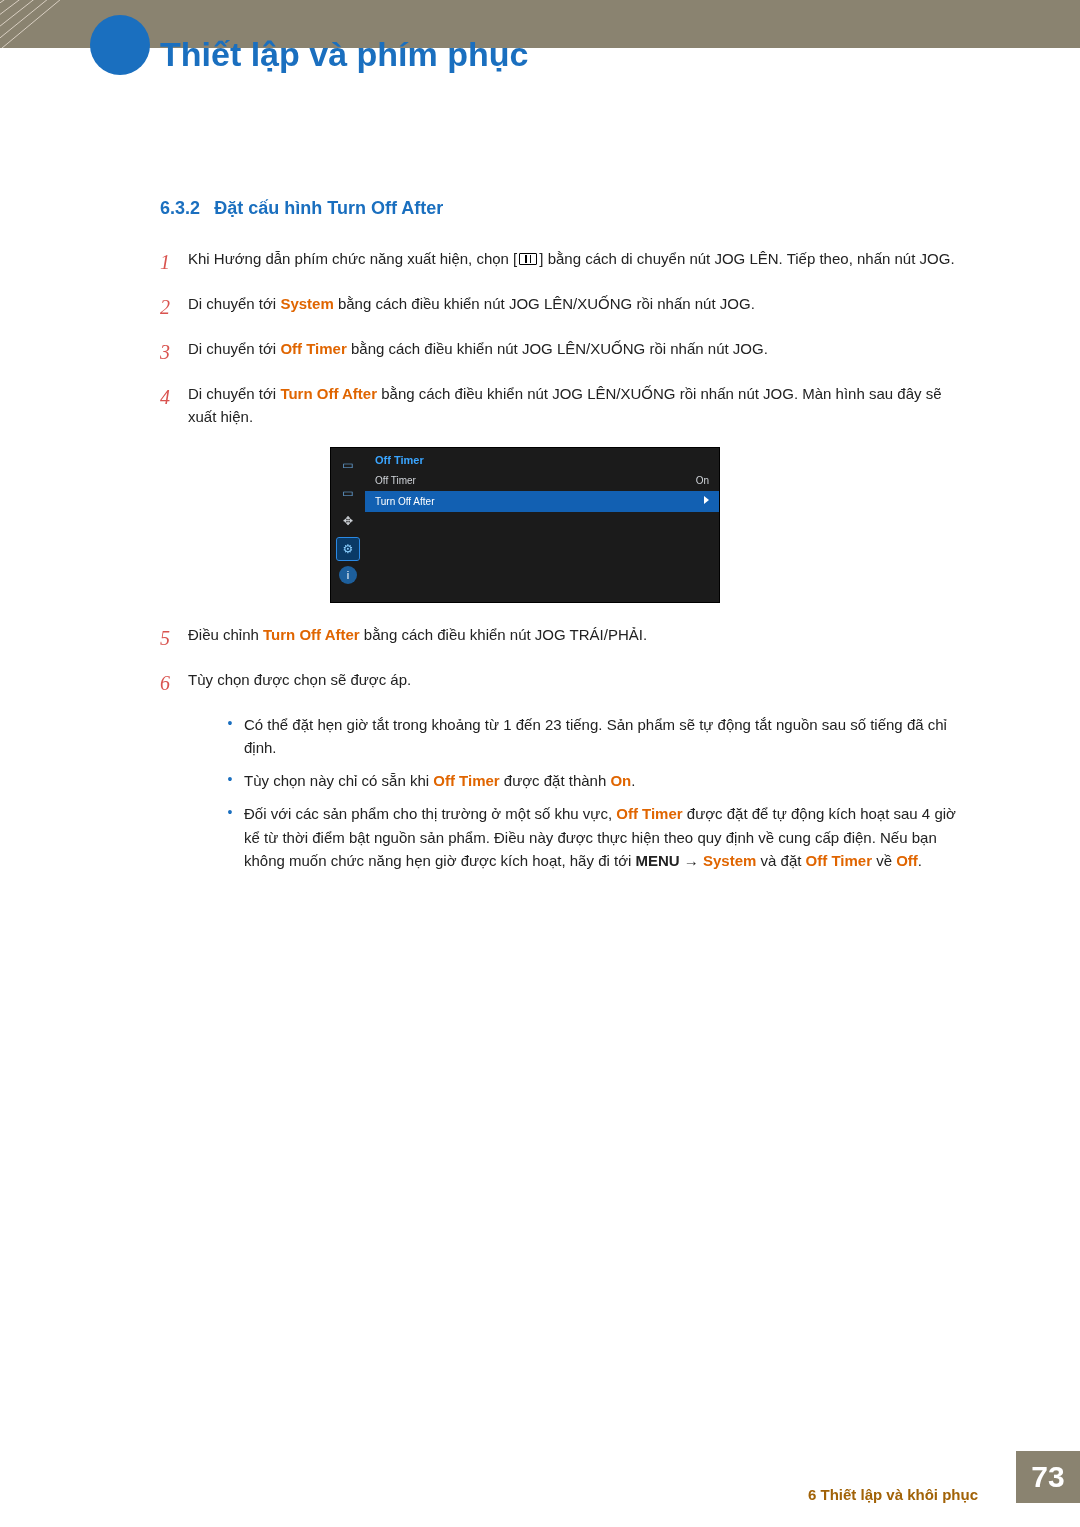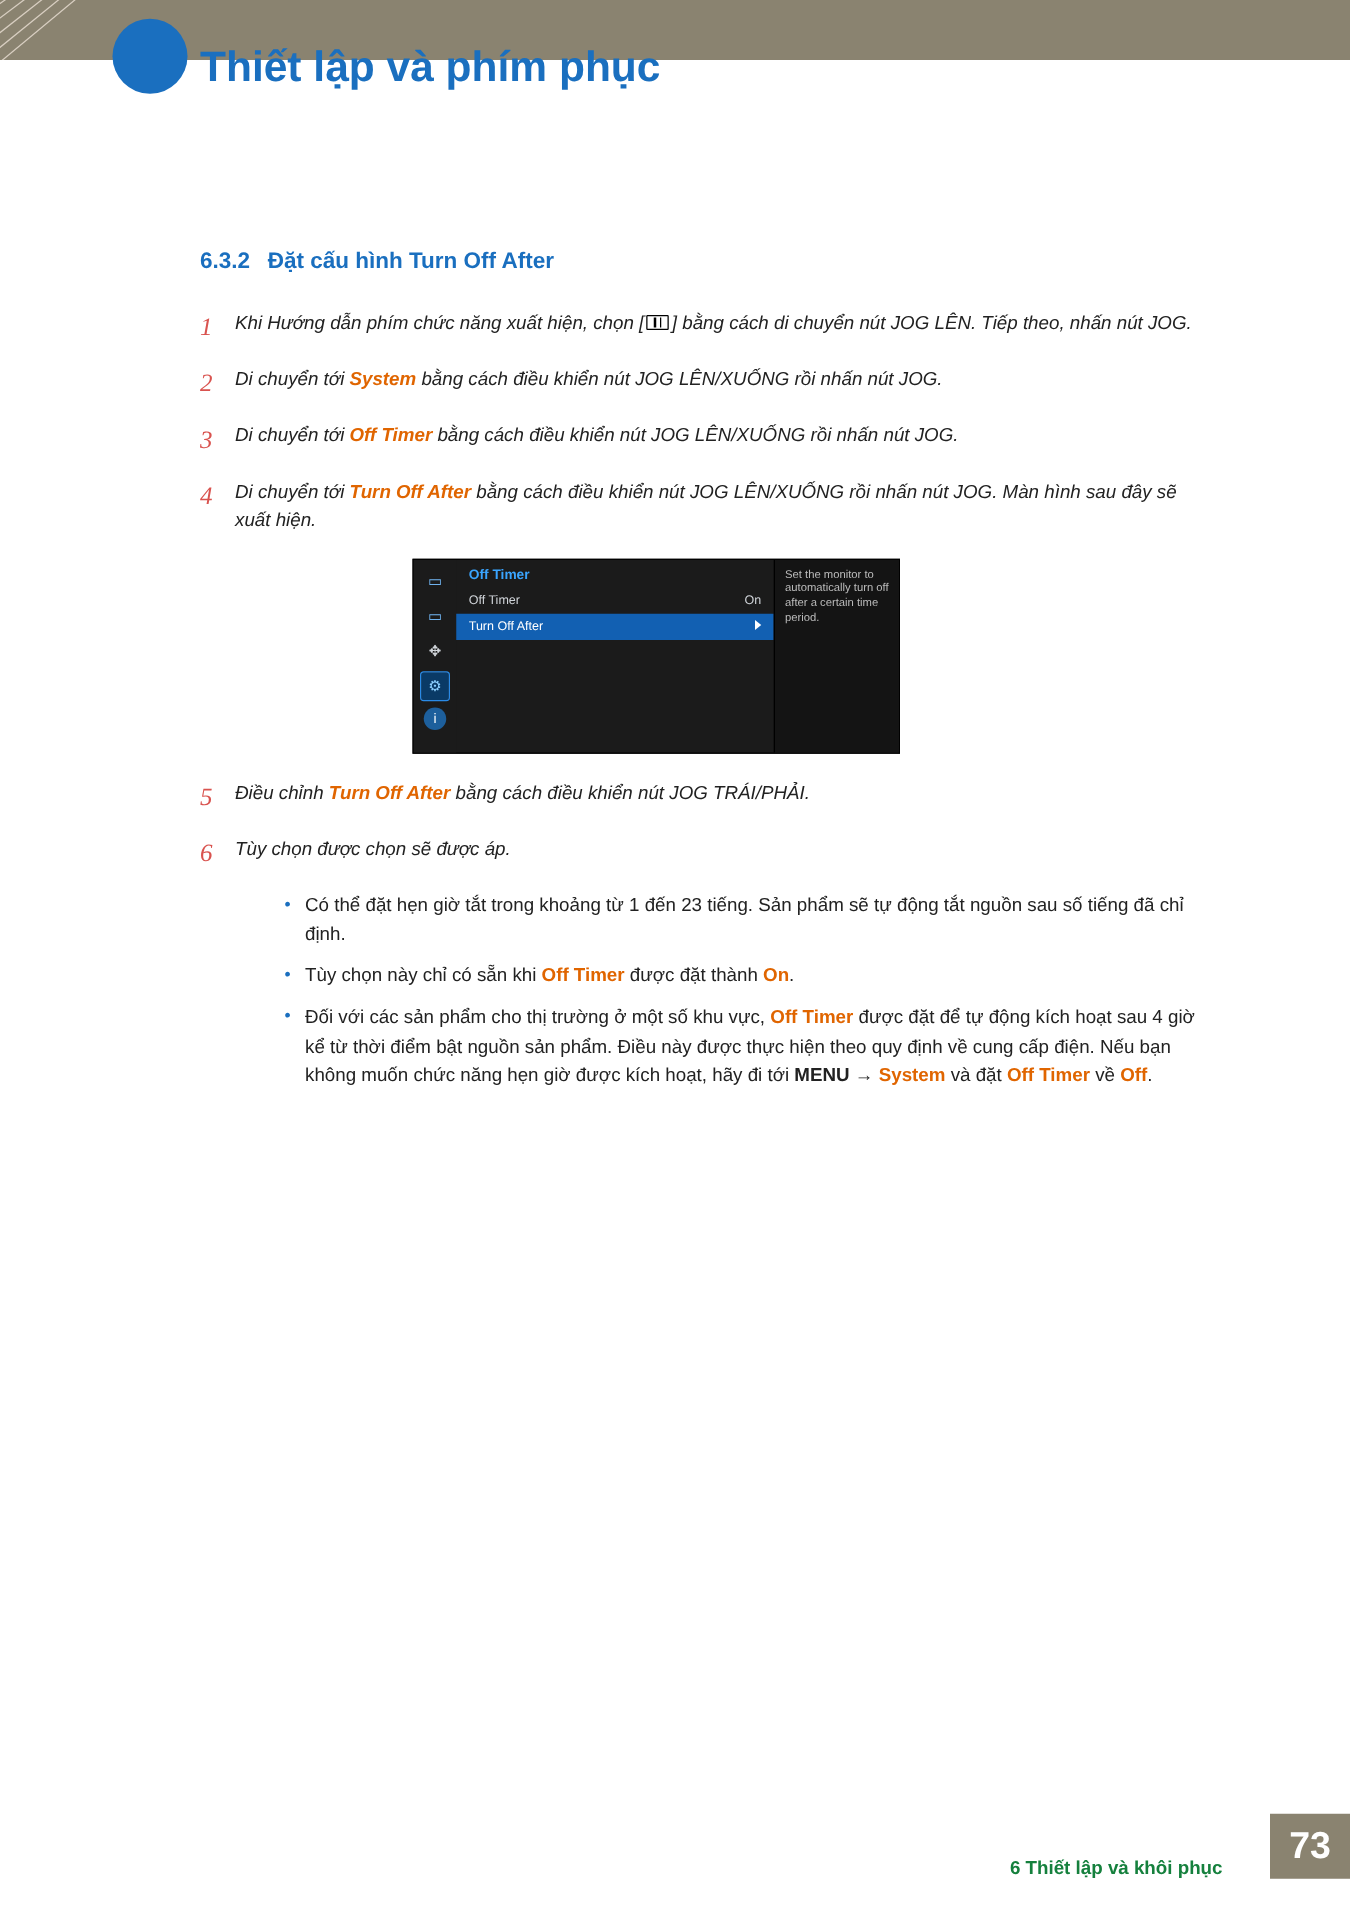--- a/index.html
+++ b/index.html
@@ -9,21 +9,21 @@
   .diag svg { display:block; }
   .chapter-circle { width:60px; height:60px; border-radius:50%; background:#1a6fbf; position:absolute; left:90px; top:15px; z-index:2; display:flex; align-items:center; justify-content:center; }
   .chapter-title { position:absolute; left:160px; top:35px; font-size:34px; font-weight:bold; color:#1a6fbf; z-index:3; }
   .content { padding:150px 115px 0 160px; }
   .section-header { margin-bottom:28px; }
   .section-number { color:#1a6fbf; font-weight:bold; font-size:18px; }
   .section-title  { color:#1a6fbf; font-weight:bold; font-size:18px; margin-left:10px; }
   ol.steps { list-style:none; }
   ol.steps > li { display:flex; margin-bottom:14px; line-height:1.55; }
   .step-num { width:28px; flex-shrink:0; color:#d9534f; font-style:italic; font-family:Georgia, 'Times New Roman', serif; font-size:20px; }
-  .step-body { flex:1;font-style:italic; }
+  .step-body { flex:1; }
   .orange-bold { color:#e06500; font-weight:bold; }
   .black-bold  { font-weight:bold; }
   .icon-inline { display:inline-block; border:1.5px solid #000; border-radius:1px; width:18px; height:12px; position:relative; vertical-align:-1px; margin:0 2px; }
   .icon-inline::before, .icon-inline::after { content:""; position:absolute; top:1px; bottom:1px; width:1.5px; background:#000; }
   .icon-inline::before { left:5px; }
   .icon-inline::after  { right:5px; }
   
   .osd-wrap { margin:18px 0 20px 170px; }
   .osd { width:390px; background:#1b1b1b; color:#cfd3d8; font-size:10px; display:flex; flex-direction:column; border:1px solid #000; }
   .osd-main { display:flex; }
@@ -36,21 +36,21 @@
   .osd-row.hi { background:#1260b2; color:#fff; }
   .osd-right { width:100px; background:#141414; padding:6px 8px; font-size:9px; color:#bcbcbc; border-left:1px solid #000; line-height:1.3; }
   .osd-footer { text-align:right; padding:5px 10px; font-size:10px; color:#bcbcbc; border-top:1px solid #000; }
   .osd-footer .tri { display:inline-block; width:0; height:0; border-top:4px solid transparent; border-bottom:4px solid transparent; border-right:5px solid #bcbcbc; margin-right:5px; vertical-align:1px; }
   .hi .tri-r { display:inline-block; width:0; height:0; border-top:4px solid transparent; border-bottom:4px solid transparent; border-left:5px solid #fff; }
   ul.bullets { list-style:none; margin-top:6px; }
   ul.bullets > li { display:flex; margin-bottom:10px; line-height:1.55; }
   .dot { width:28px; flex-shrink:0; color:#1a6fbf; font-size:14px; line-height:1.55; text-align:center; }
   
   .page-footer { position:absolute; bottom:24px; right:0; display:flex; align-items:center; }
-  .footer-text { font-weight:bold; color:#15803d; font-size:15px; margin-right:10px;margin-top:36px; }
+  .footer-text { font-weight:bold; color:#a16207; font-size:15px; margin-right:10px;margin-top:36px; }
   .page-number-box { background:#8a8370; color:#fff; font-weight:bold; font-size:30px; width:64px; height:52px; display:flex; align-items:center; justify-content:center;margin-left:28px; }
 </style>
 </head>
 <body>
 
 <div class="top-bar">
   <div class="diag">
     <svg width="95" height="48">
         <g stroke="#d9cfc2" stroke-width="1">
       <line x1="-10" y1="10" x2="60" y2="-40"></line>
@@ -114,21 +114,20 @@
           <div class="osd-row">
             <span>Off Timer</span>
             <span>On</span>
           </div>
           <div class="osd-row hi">
             <span>Turn Off After</span>
             <span class="tri-r"></span>
           </div>
           <div style="height:90px;"></div>
         </div>
-        <div class="osd-right">Set the monitor to automatically turn off after a certain time period.</div>
       </div>
     </div>
   </div>
 
   <ol class="steps">
     <li>
       <span class="step-num">5</span>
       <span class="step-body">
         <span>Điều chỉnh </span><span class="orange-bold">Turn Off After</span><span> bằng cách điều khiển nút JOG TRÁI/PHẢI.</span>
       </span>

